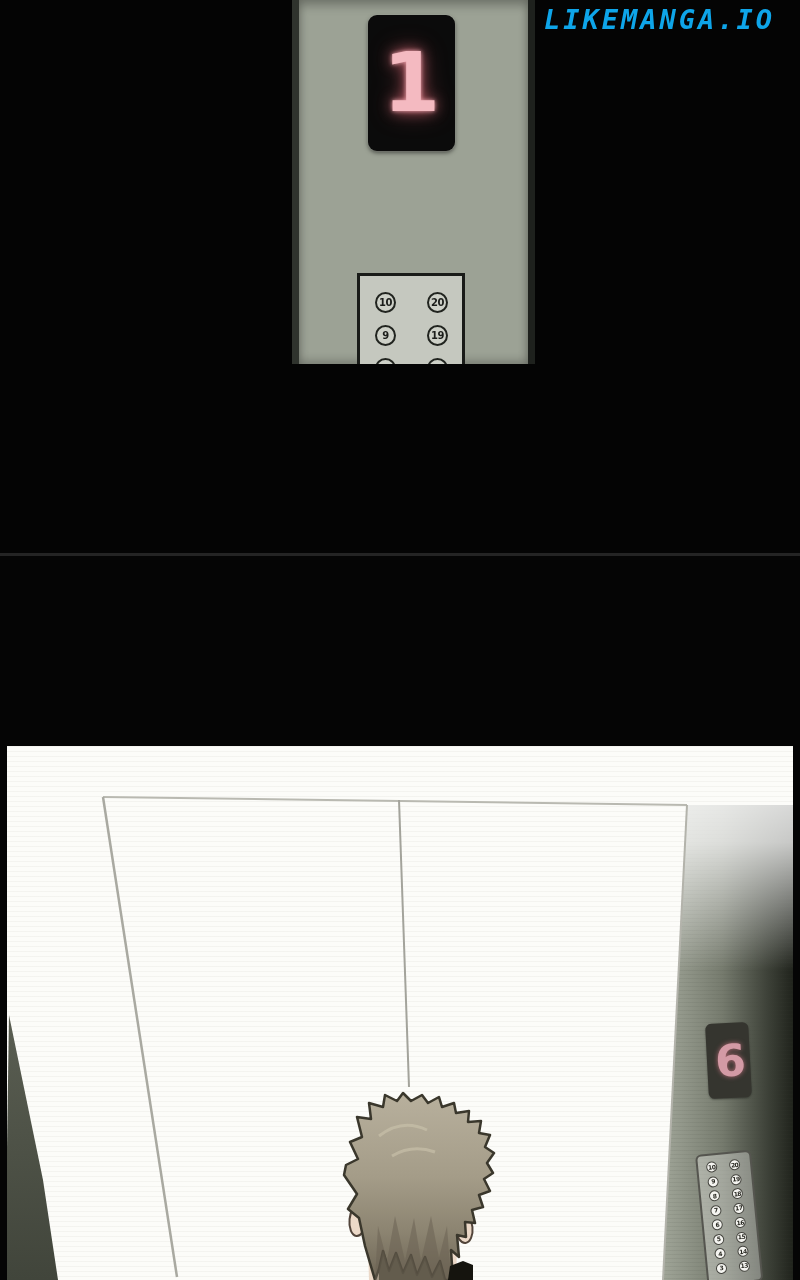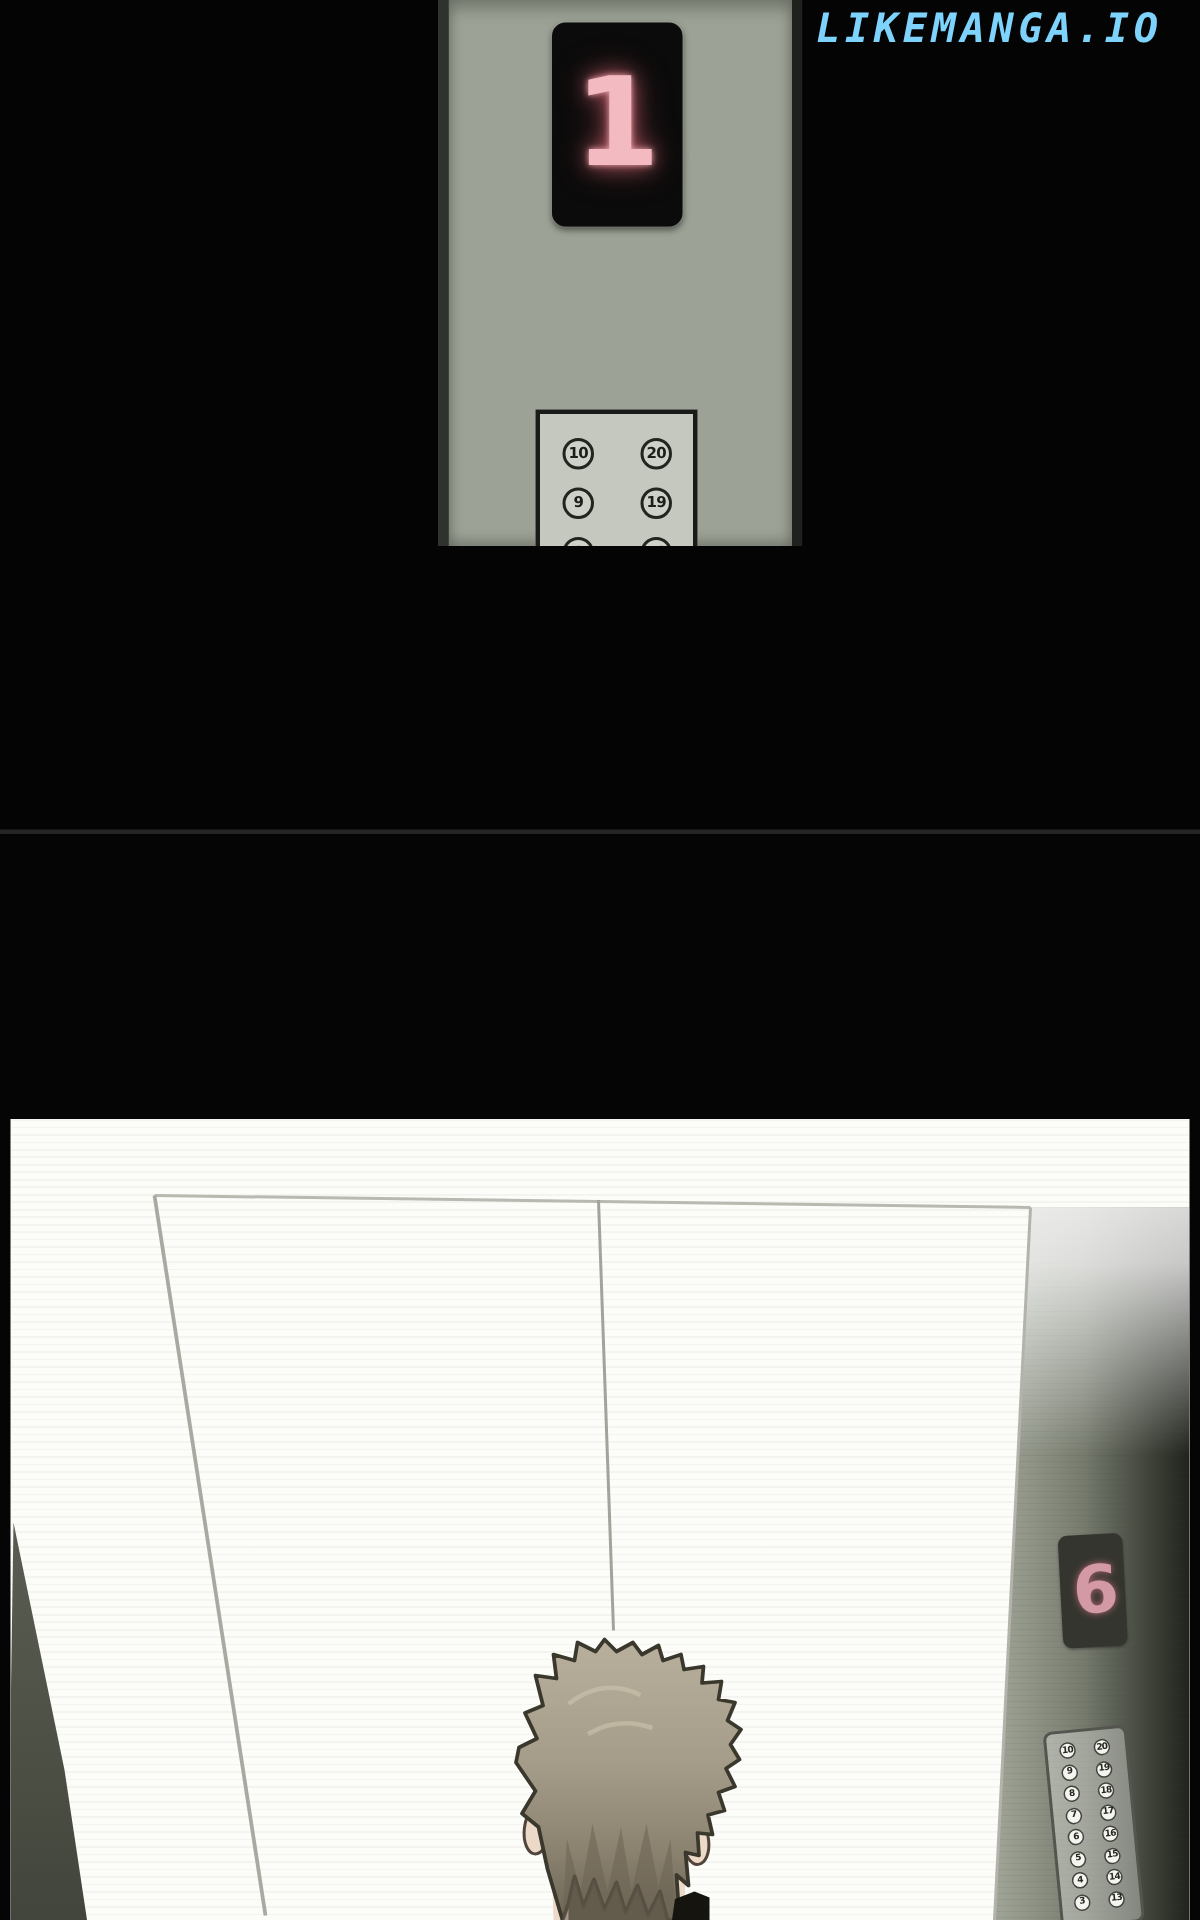--- a/index.html
+++ b/index.html
@@ -5,21 +5,21 @@
   html,body{margin:0;padding:0;background:#000;}
   .screen{
     position:relative;width:800px;height:1280px;background:#030303;
     overflow:hidden;font-family:"DejaVu Sans",sans-serif;
   }
   
   .watermark{
     position:absolute;left:544px;top:4px;
     font-family:"DejaVu Sans Mono",monospace;
     font-weight:bold;font-style:italic;
-    font-size:27px;letter-spacing:3px;color:#7dd3fc;
+    font-size:27px;letter-spacing:3px;color:#0ea5e9;
     white-space:nowrap;
   }
   
   .img1{
     position:absolute;left:0;top:0;width:800px;height:553px;background:#040404;
   }
   .hall{
     position:absolute;left:292px;top:0;width:243px;height:364px;overflow:hidden;
   }
   .hall-edge-l{position:absolute;left:0;top:0;width:7px;height:100%;background:#2f332d;}

